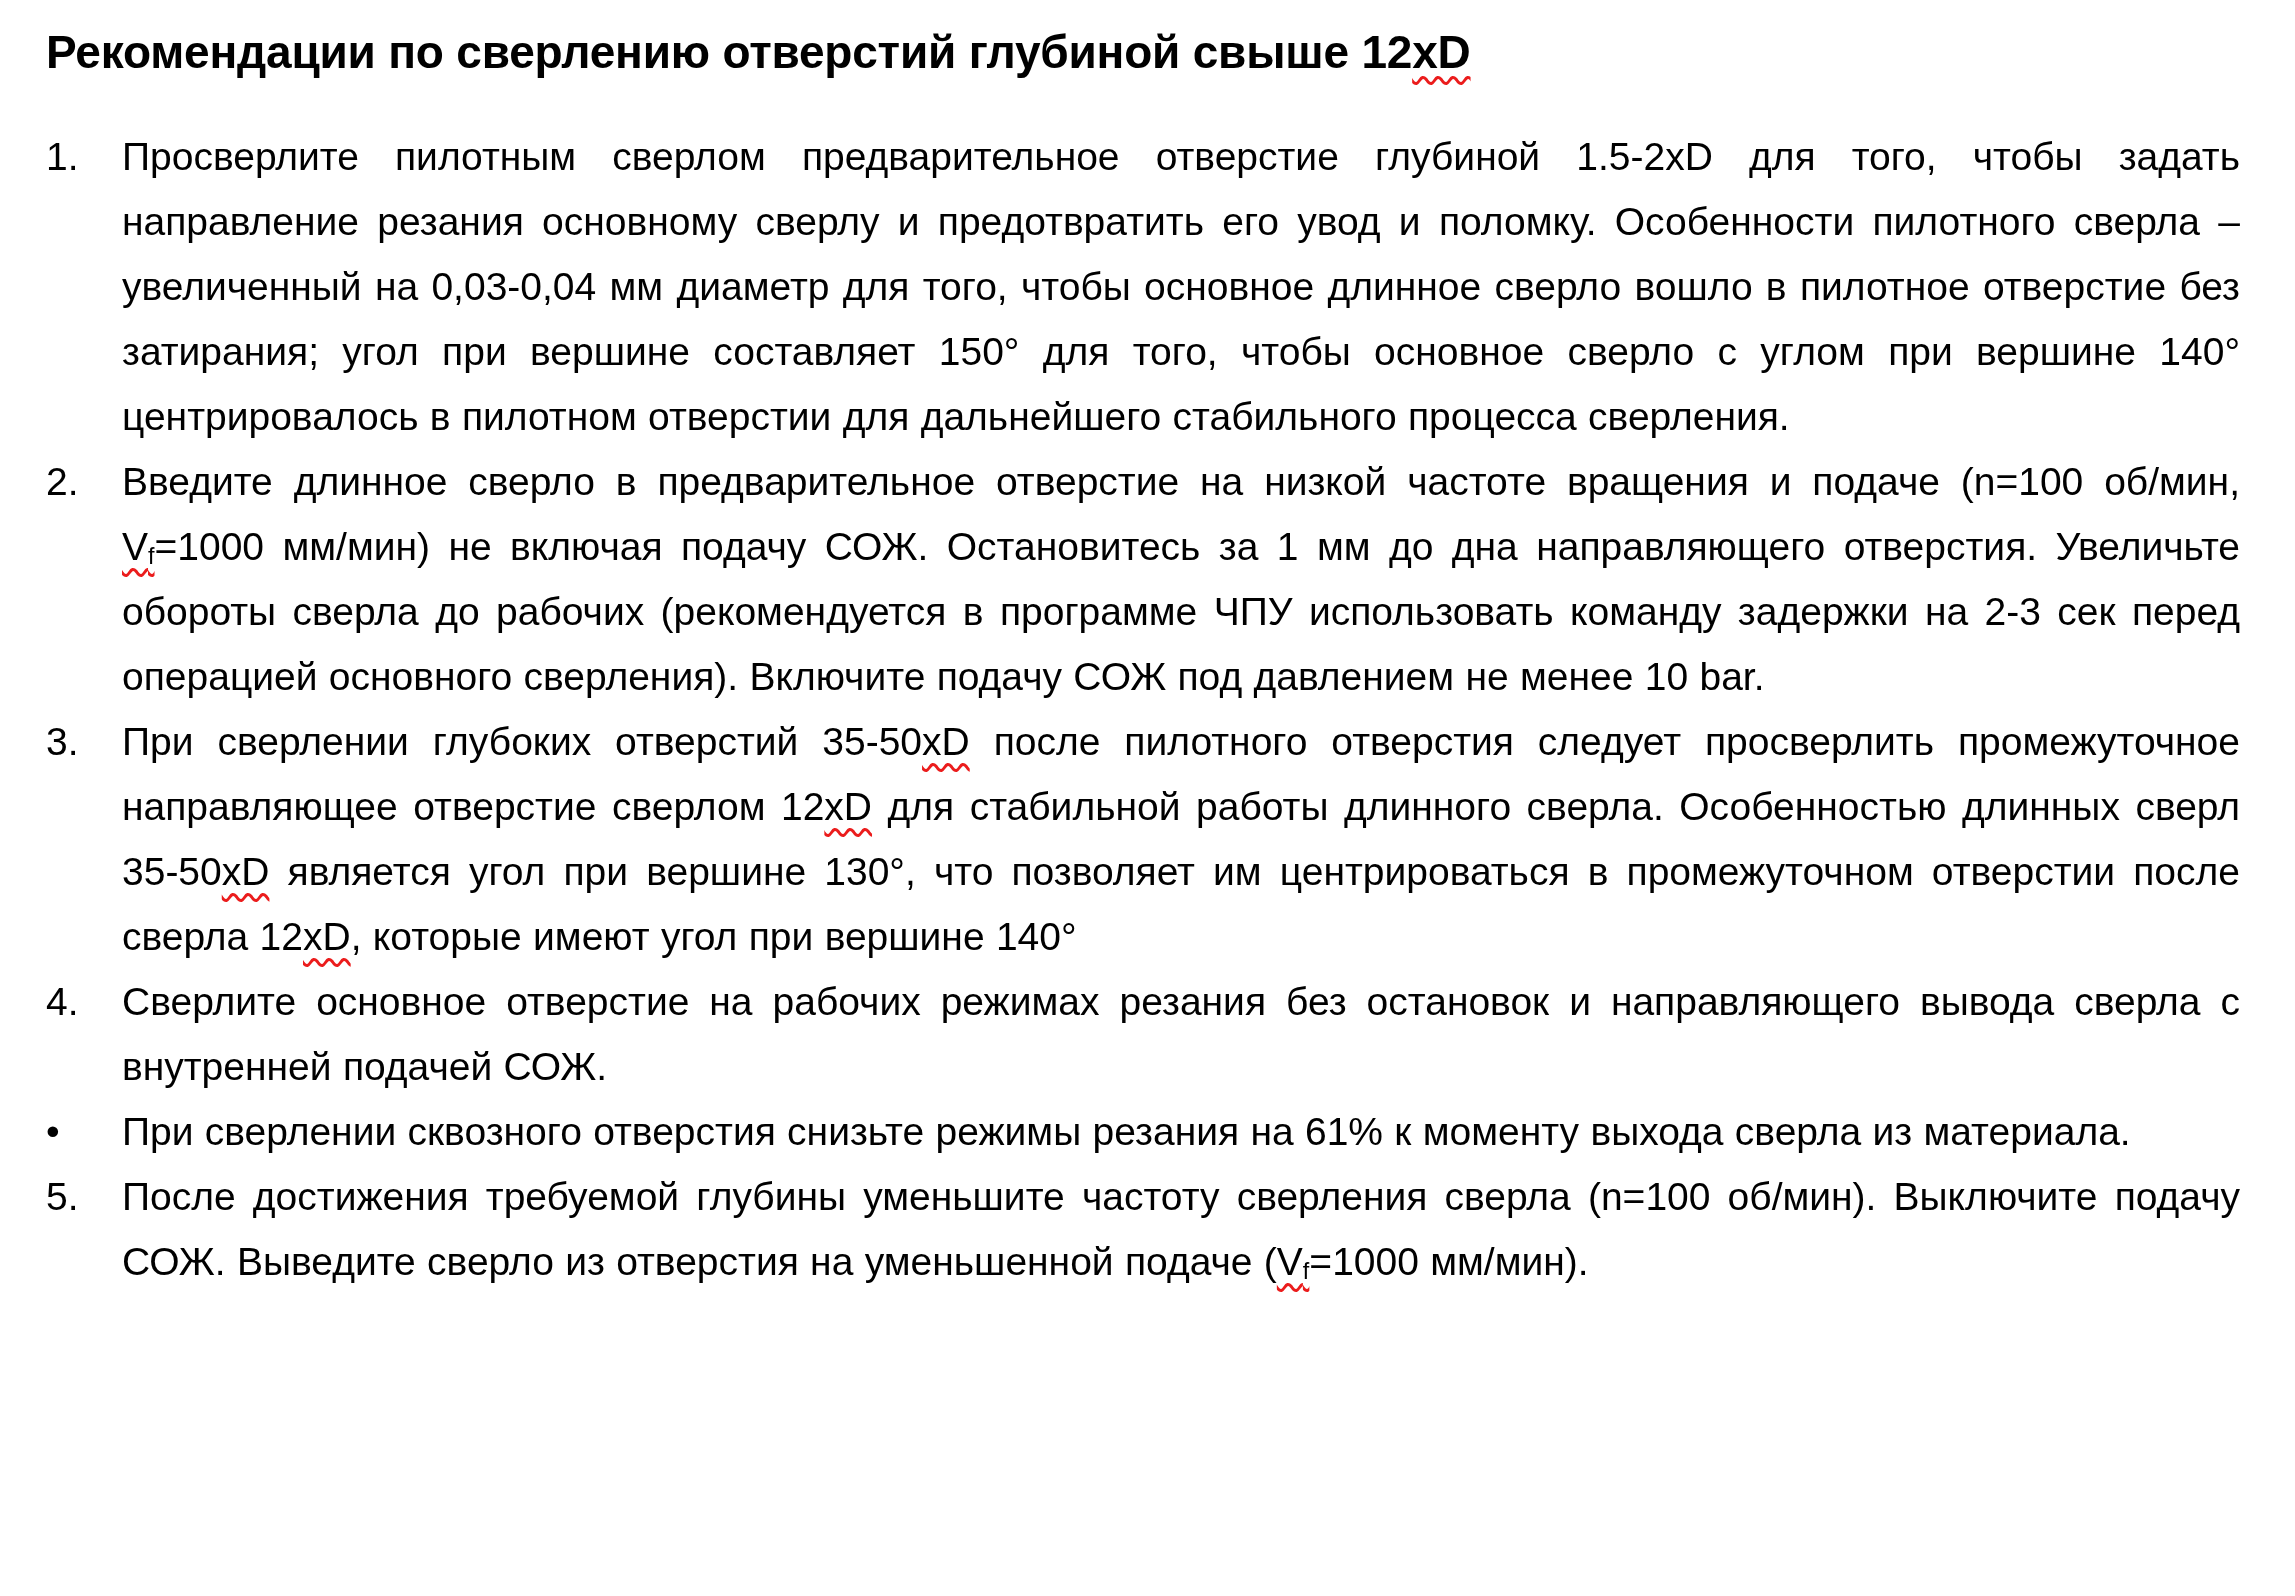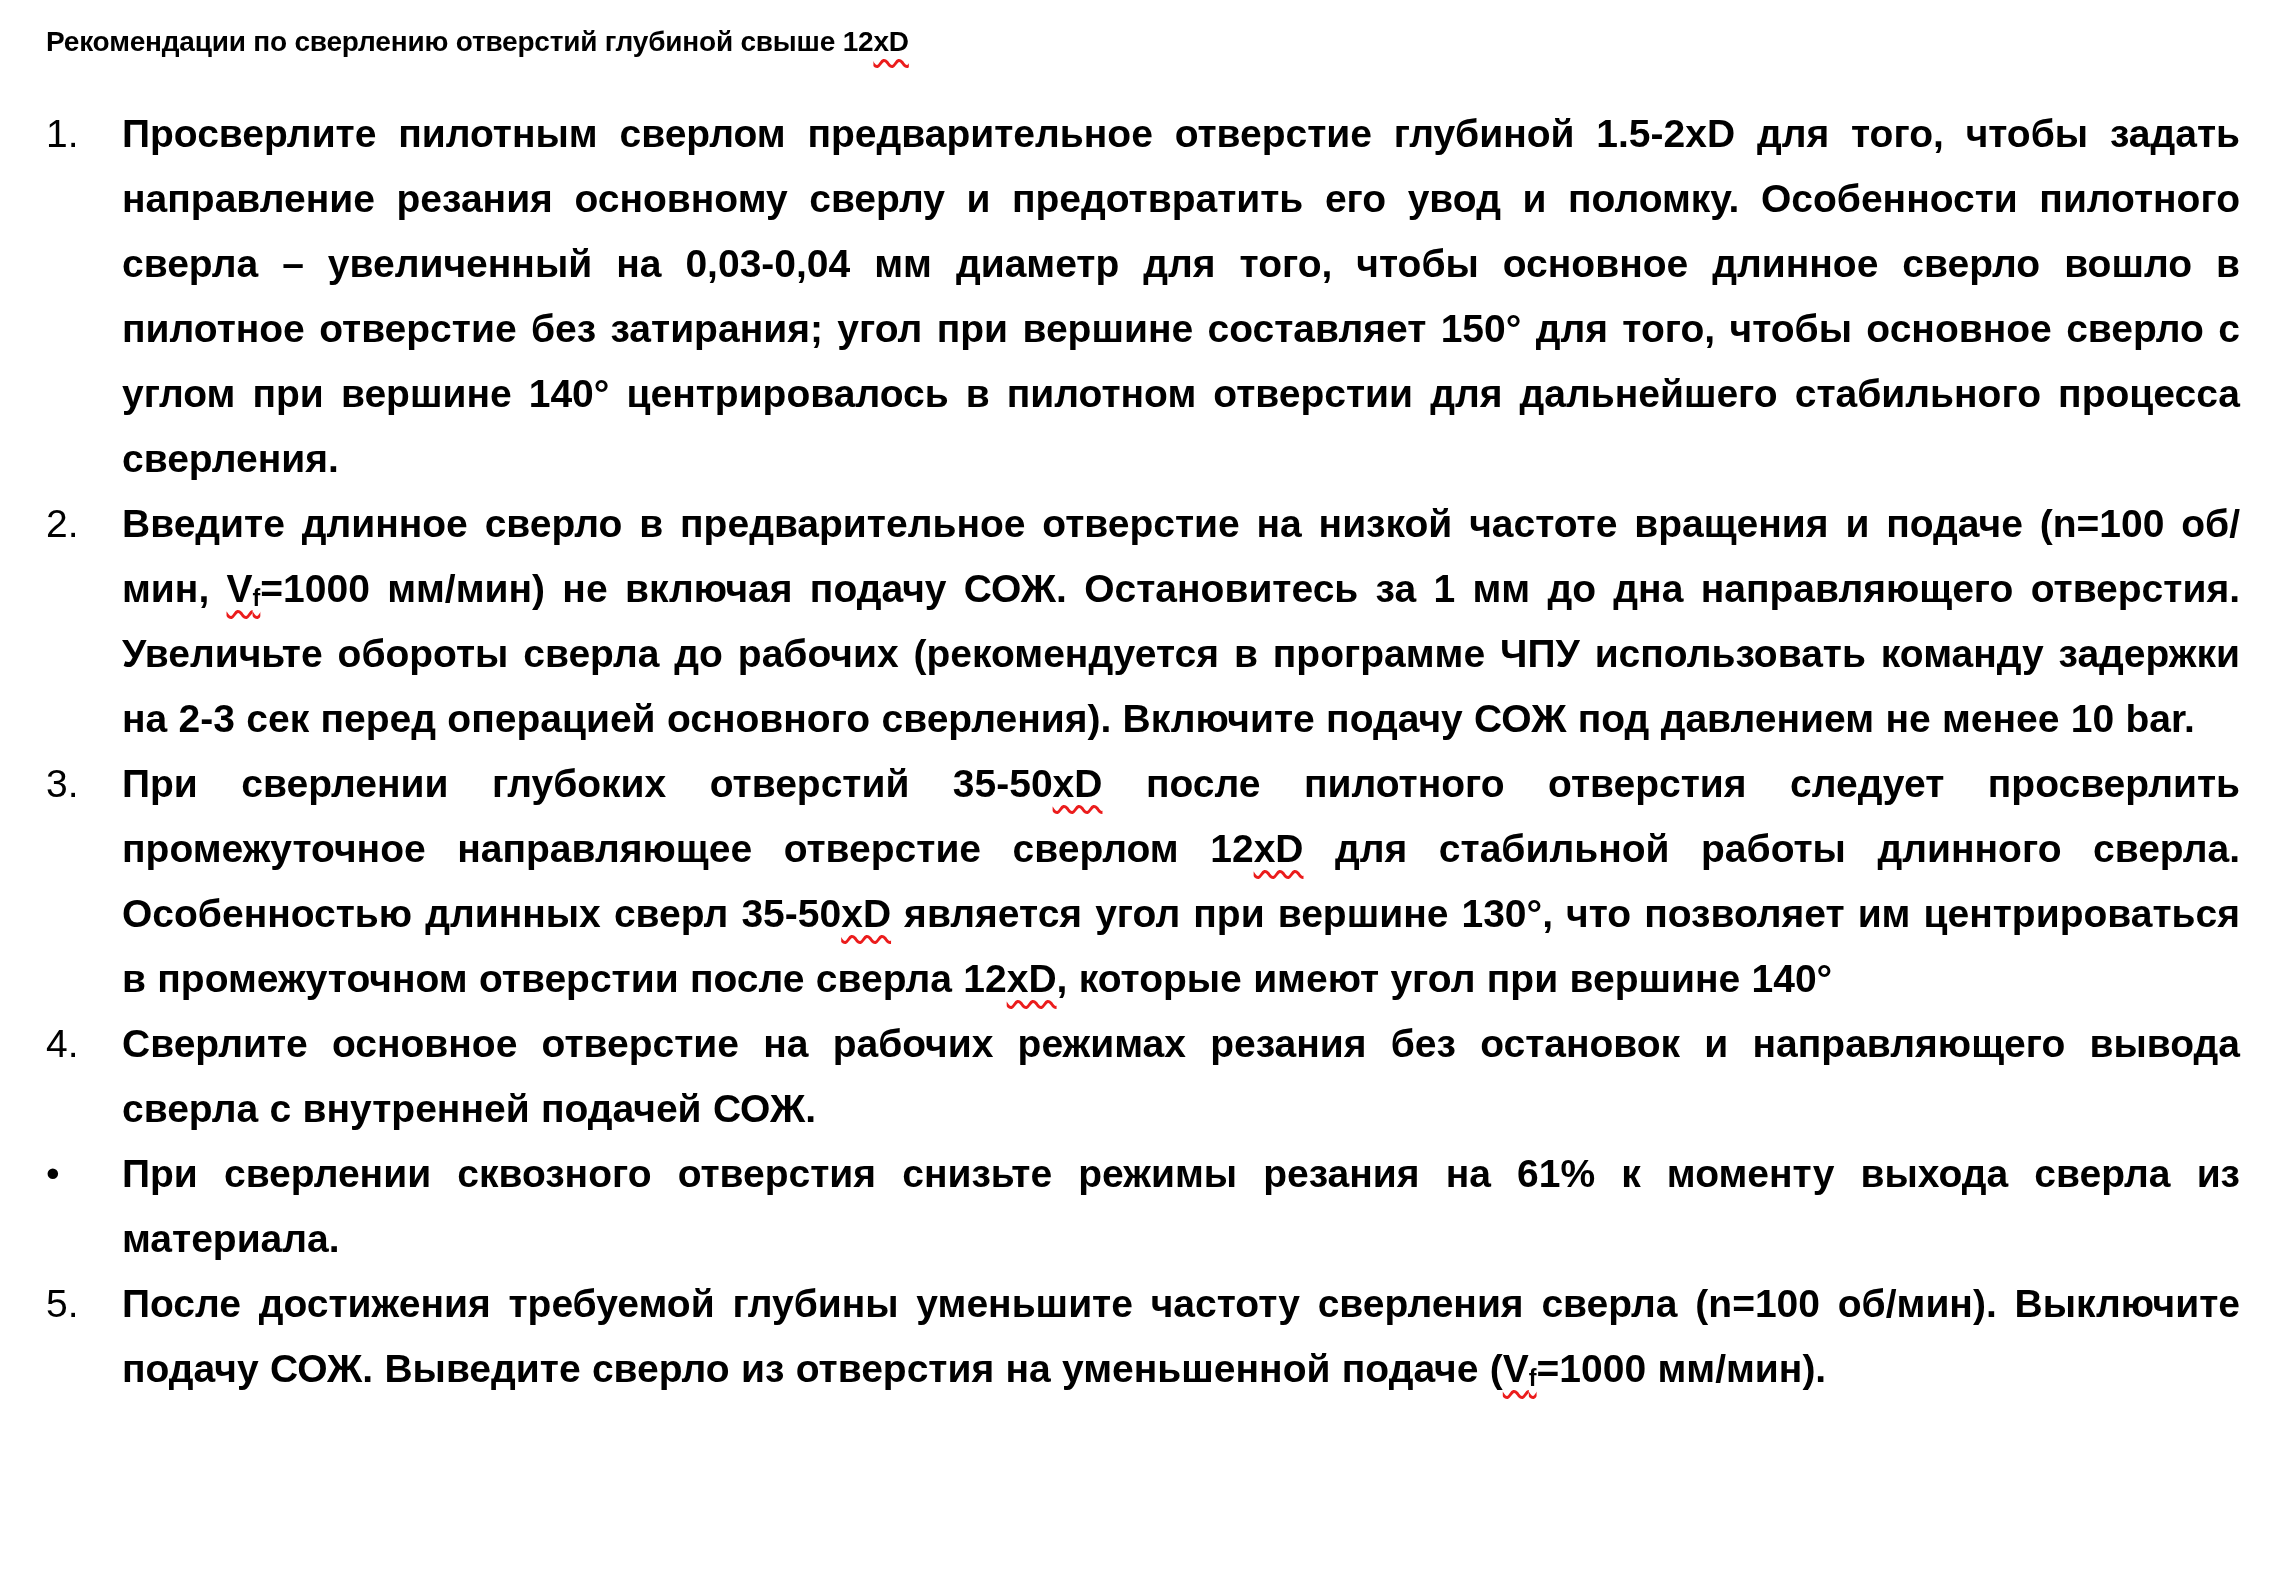--- a/index.html
+++ b/index.html
@@ -16,21 +16,21 @@
     font-family:"Liberation Sans", sans-serif;
     overflow:hidden;
   }
   .doc{
     box-sizing:border-box;
     width:2295px;
     height:1597px;
     padding:24px 55px 0 46px;
   }
   .doc-title{
-    font-size:28px;
+    font-size:46px;
     font-weight:700;
     line-height:1.25;
     margin:0 0 42px 0;
     letter-spacing:-0.2px;
     white-space:nowrap;
   }
   .list{
     font-size:39px;
     line-height:65px;
   }
@@ -41,21 +41,20 @@
   .marker{
     flex:0 0 76px;
     font-size:39px;
     line-height:65px;
   }
   .item .text{
     flex:1;
     text-align:justify;
     hyphens:none;
     word-spacing:0.5px;
-    font-weight:bold;
   }
   sub{
     font-size:0.6em;
     line-height:0;
     vertical-align:-0.18em;
   }
   .squiggle{
     text-decoration-line:underline;
     text-decoration-style:wavy;
     text-decoration-color:var(--squiggle);

